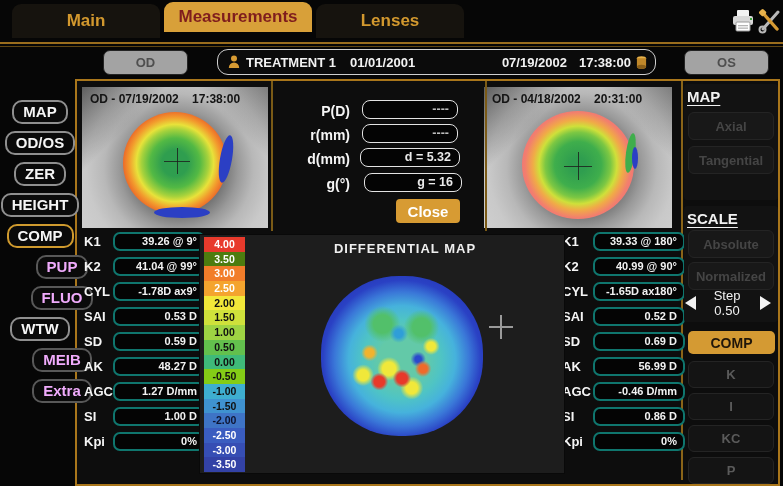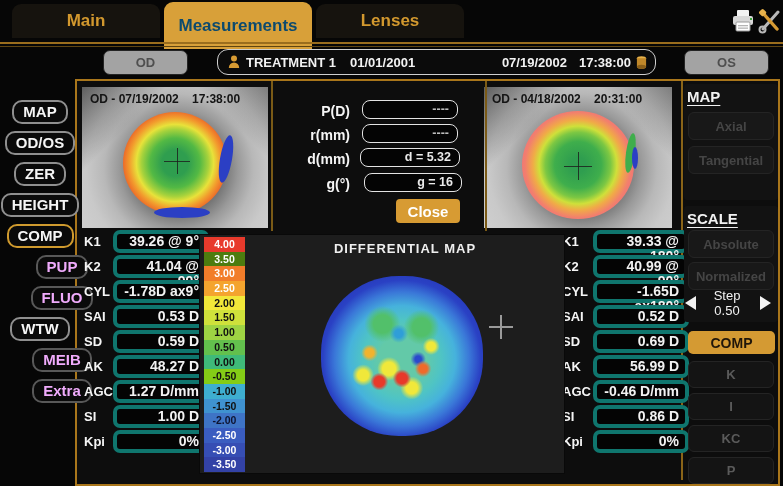--- a/index.html
+++ b/index.html
@@ -2,21 +2,21 @@
 <html><head>
 <meta charset="utf-8">
 <style>
   html,body{margin:0;padding:0;background:#000;}
   .root{position:relative;width:783px;height:486px;background:#060606;overflow:hidden;
         font-family:"Liberation Sans",sans-serif;-webkit-font-smoothing:antialiased;}
 
   
   .tab{position:absolute;top:4px;height:34px;width:148px;display:flex;align-items:center;justify-content:center;
        background:#16130e;color:#d2982e;font-weight:bold;font-size:17px;border-radius:9px 9px 0 0;cursor:pointer;}
-  .tab.active{top:2px;height:47px;background:#d8a039;color:#0c4a6e;}
+  .tab.active{top:2px;height:30px;background:#d8a039;color:#7f1d1d;}
   .goldline{position:absolute;left:0;width:783px;background:#9a6d1d;}
   .goldline2{position:absolute;left:0;width:783px;background:#5f4512;}
 
   .toolicon{position:absolute;top:7px;width:28px;height:28px;}
 
   
   .eyebtn{position:absolute;top:50px;width:83px;height:23px;background:#a3a3a3;border:1px solid #242424;border-radius:7px;
           color:#4f4f4f;font-weight:bold;font-size:13px;display:flex;align-items:center;justify-content:center;}
   .treatbar{position:absolute;left:217px;top:49px;width:437px;height:24px;background:#0b0b0b;border:1px solid #cfcfcf;
             border-radius:11px;display:flex;align-items:center;color:#f2f2f2;font-size:13px;font-weight:bold;}
@@ -53,22 +53,22 @@
   .mlabel{position:absolute;width:44px;text-align:right;color:#f5f5f5;font-weight:bold;font-size:14px;}
   .mfield{position:absolute;height:17px;background:#040404;border:1px solid #e3e3e3;border-radius:8px;
           color:#eaeaea;font-weight:bold;font-size:12.5px;text-align:right;padding:0 8px 0 4px;line-height:17px;}
   .close-btn{position:absolute;left:396px;top:199px;width:64px;height:24px;background:#d79b33;border-radius:4px;
              color:#ffffff;font-weight:bold;font-size:15px;display:flex;align-items:center;justify-content:center;cursor:pointer;}
 
   
   .dtable{position:absolute;top:233px;display:flex;flex-direction:column;gap:8px;}
   .drow{display:flex;align-items:center;height:17px;}
   .dlabel{width:29px;color:#f5f5f5;font-weight:bold;font-size:13px;}
-  .dfield{width:76px;height:15px;background:#040404;border:4px solid #0f766e;border-radius:7px;color:#f2f2f2;
-          font-size:14px;font-weight:bold;text-align:right;padding:0 6px;line-height:15px;}
+  .dfield{width:76px;height:15px;background:#040404;border:2px solid #0f766e;border-radius:7px;color:#f2f2f2;
+          font-size:11px;font-weight:bold;text-align:right;padding:0 6px;line-height:15px;}
 
   
   .map-panel{position:absolute;left:199px;top:234px;width:364px;height:238px;background:#1d1d1d;border:1px solid #090909;}
   .map-title{position:absolute;left:46px;top:6px;width:318px;text-align:center;color:#efefef;font-size:13px;
              font-weight:bold;letter-spacing:1px;}
   .scale{position:absolute;left:4px;top:2px;width:41px;display:flex;flex-direction:column;}
   .scale-cell{height:14.7px;line-height:14.7px;text-align:center;font-size:10.5px;font-weight:bold;}
   .diff-blob{position:absolute;left:121px;top:41px;width:162px;height:160px;border-radius:48%;
     background:
       radial-gradient(circle at 36% 66%, #e8392a 0 3.5%, rgba(0,0,0,0) 6%),

